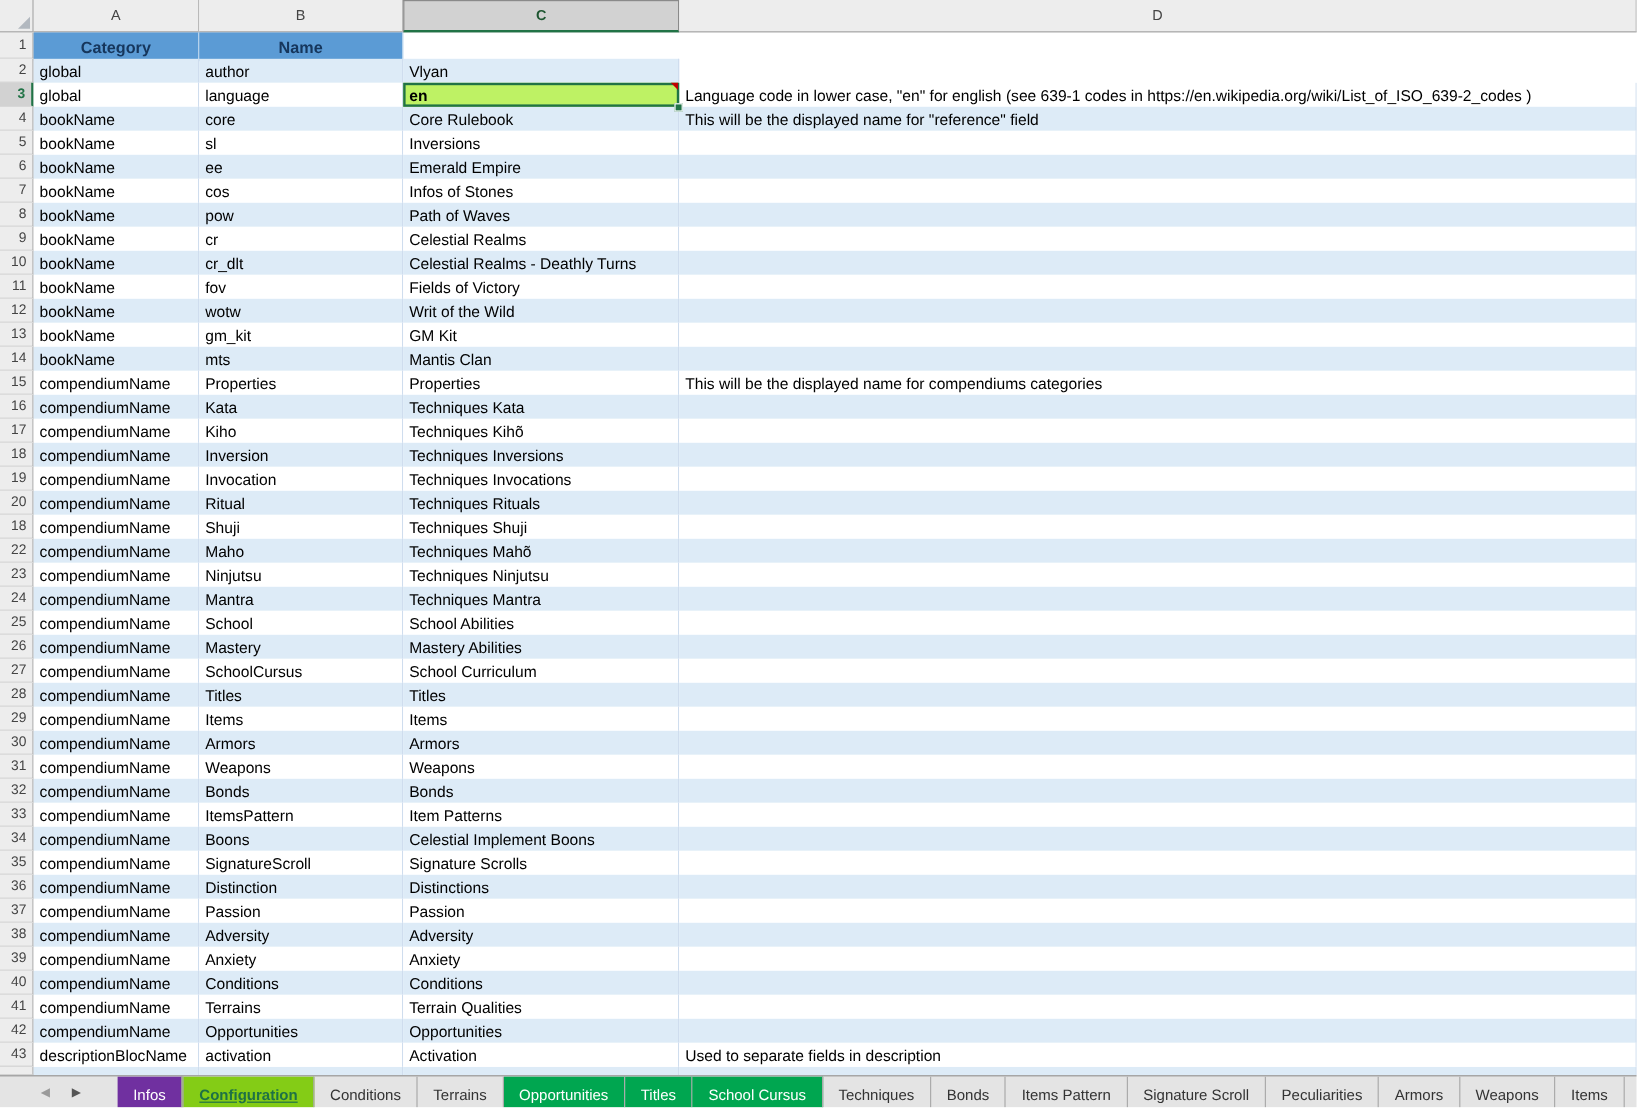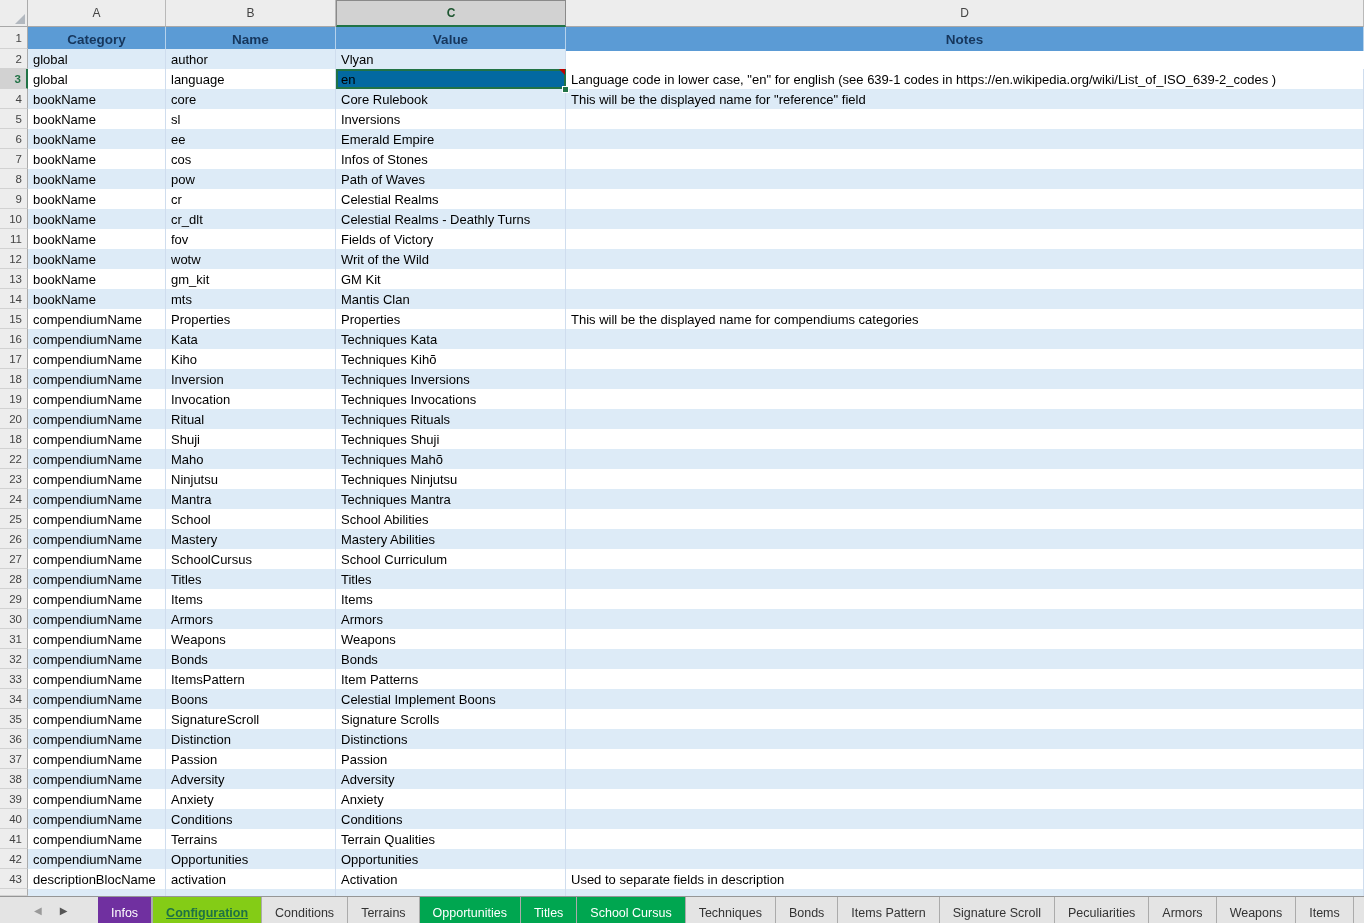--- a/index.html
+++ b/index.html
@@ -65,21 +65,21 @@
   .col3{flex:1; min-width:0;}
   .band .cell { background:#DDEBF7; }
   .header-row .cell {
     background:#5B9BD5; color:#16365C; font-weight:bold;
     justify-content:center; padding:12px;
     border-right:1px solid rgba(255,255,255,.55);
     font-size:13.5px;
   }
   .cell.selected {
     outline:2px solid #217346; outline-offset:-2px;
-    position:relative; z-index:2; overflow:visible; background:#0369a1;
+    position:relative; z-index:2; overflow:visible; background:#bef264;font-weight:bold;
   }
   .fill-handle {
     position:absolute; right:-4px; bottom:-4px;
     width:7px; height:7px; background:#217346; border:1px solid #fff; z-index:3;
   }
   .comment-tri {
     position:absolute; top:0; right:0; width:0; height:0;
     border-left:6px solid transparent; border-top:6px solid #C00000; z-index:3;
   }
   .partial { height:7px; overflow:hidden; }
@@ -121,22 +121,20 @@
     <div class="colh wA">A</div>
     <div class="colh wB">B</div>
     <div class="colh wC sel">C</div>
     <div class="colh wD">D</div>
   </div>
 
   <div class="row header-row">
     <div class="gut">1</div>
     <div class="cell col0">Category</div>
     <div class="cell col1">Name</div>
-    <div class="cell col2">Value</div>
-    <div class="cell col3">Notes</div>
   </div>
 
   <div id="rows">
       <div class="row band">
         <div class="gut">2</div>
         <div class="cell col0">global</div>
         <div class="cell col1">author</div>
         <div class="cell col2">Vlyan</div>
       </div>
       <div class="row">

